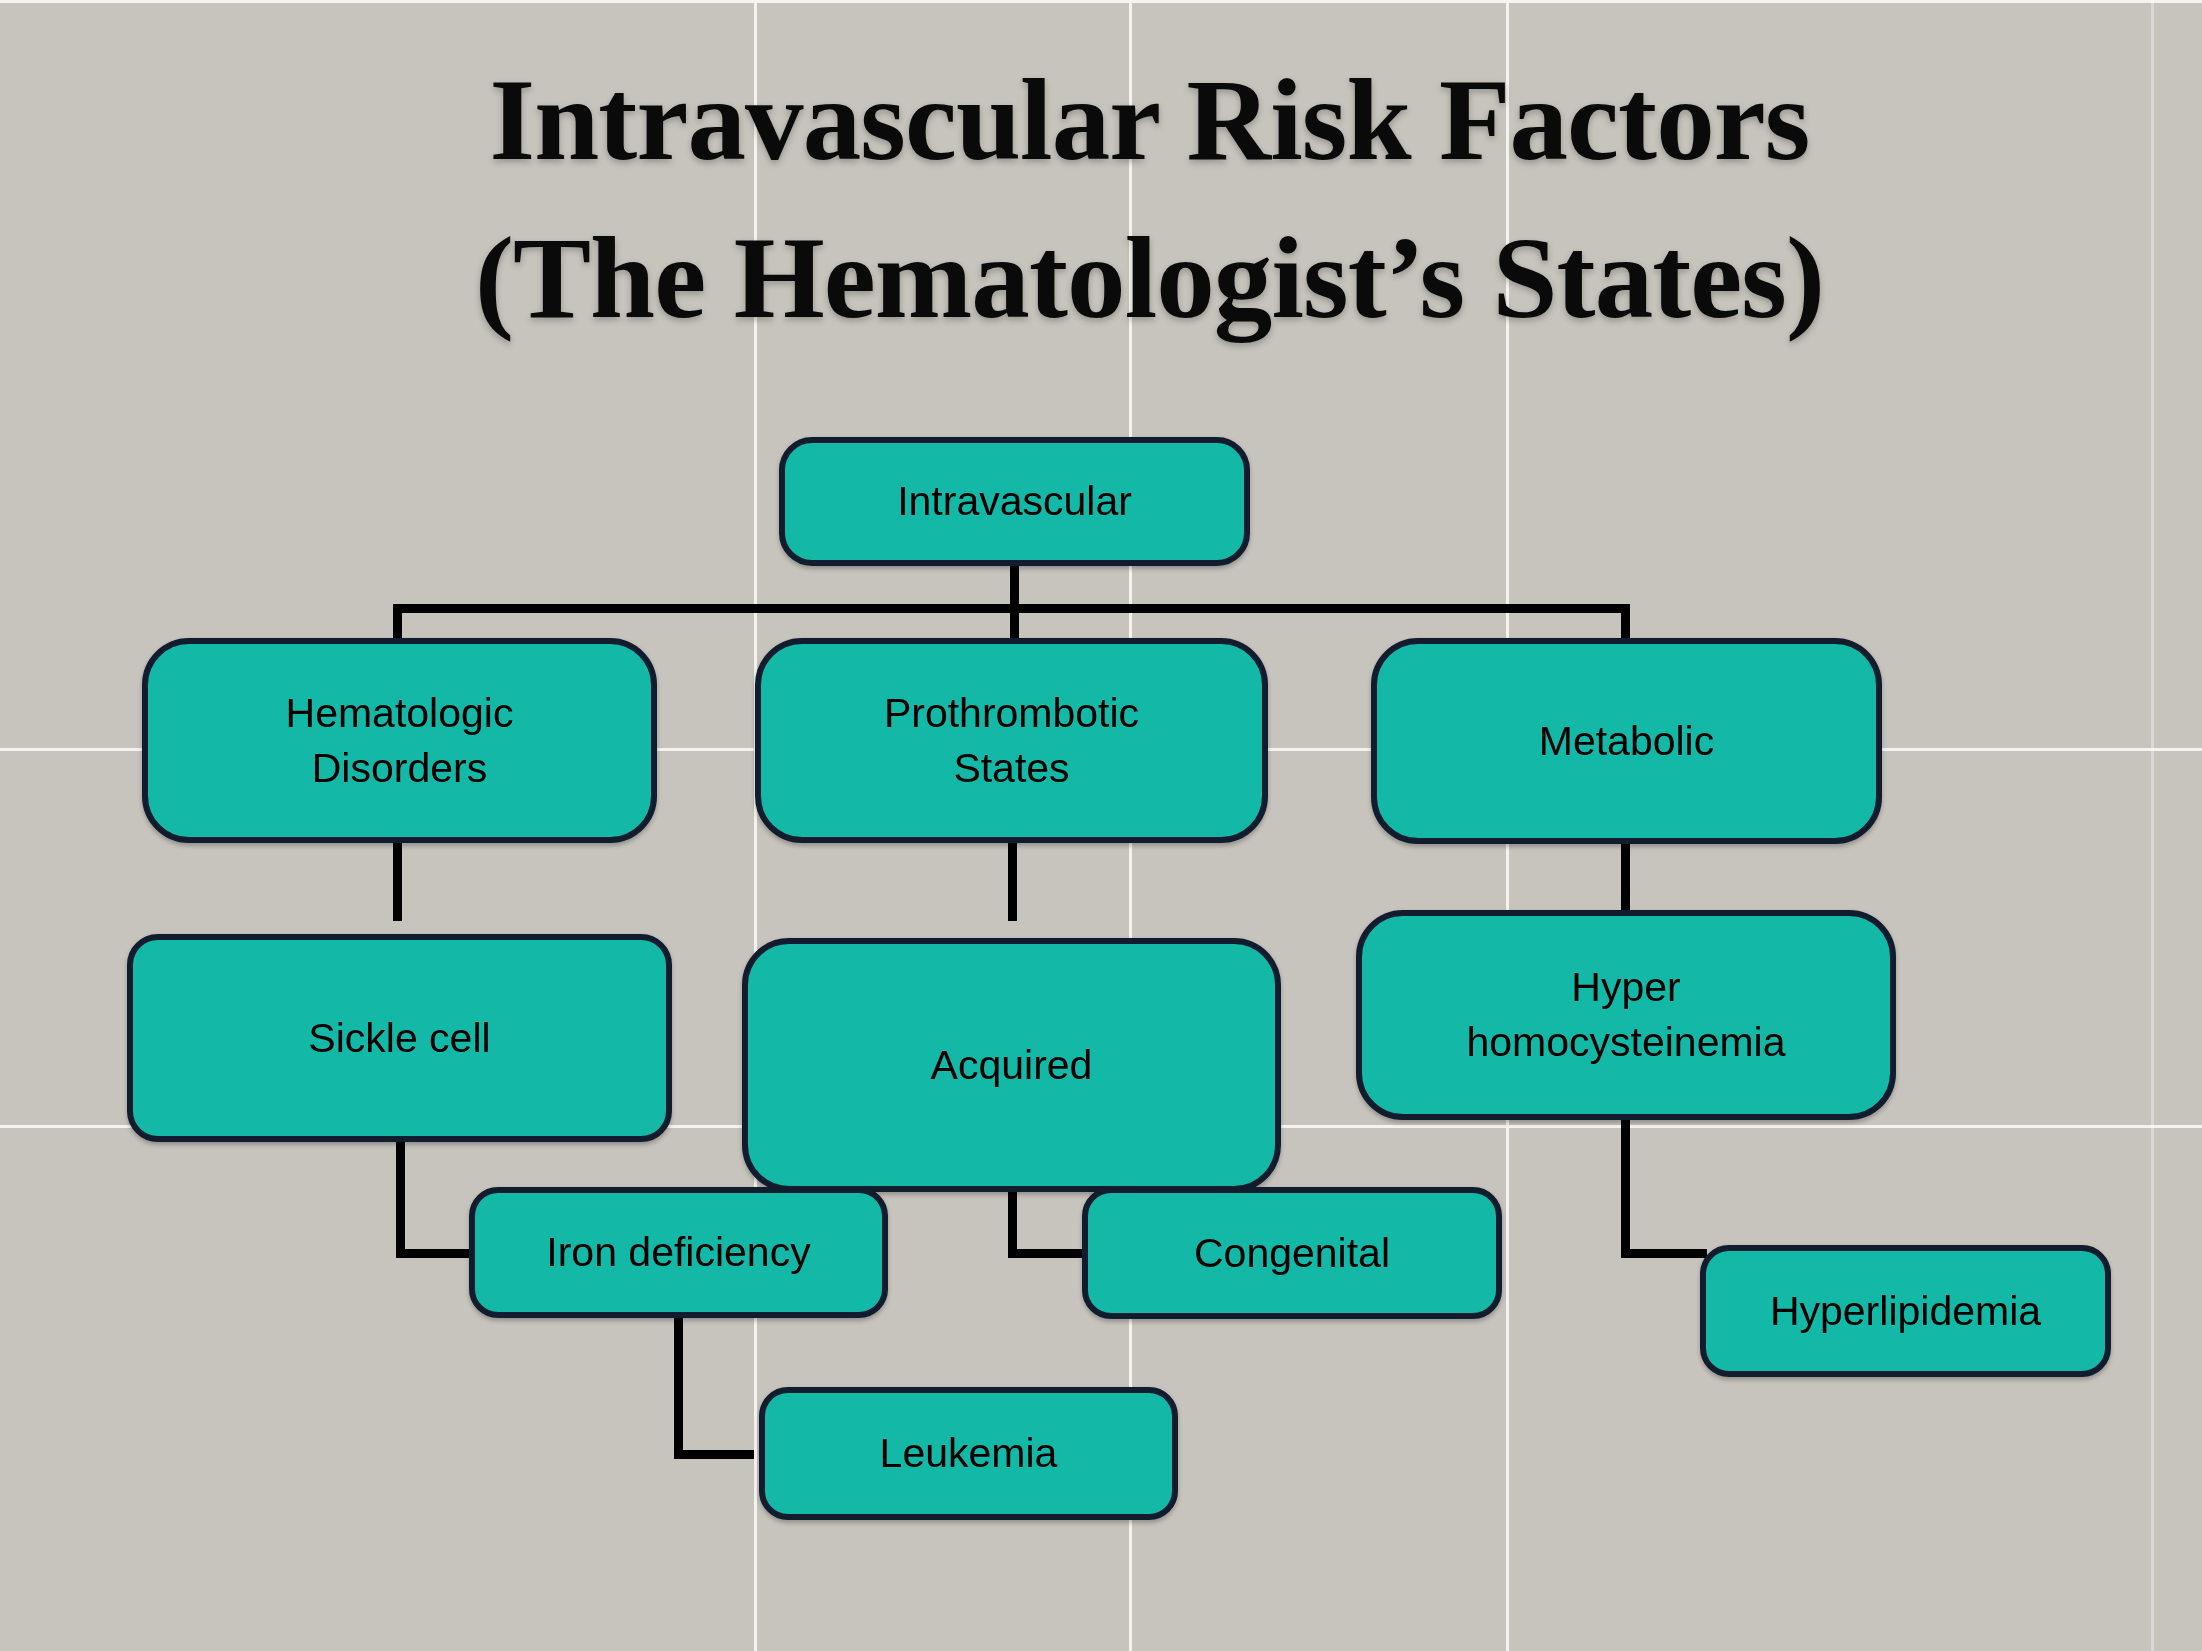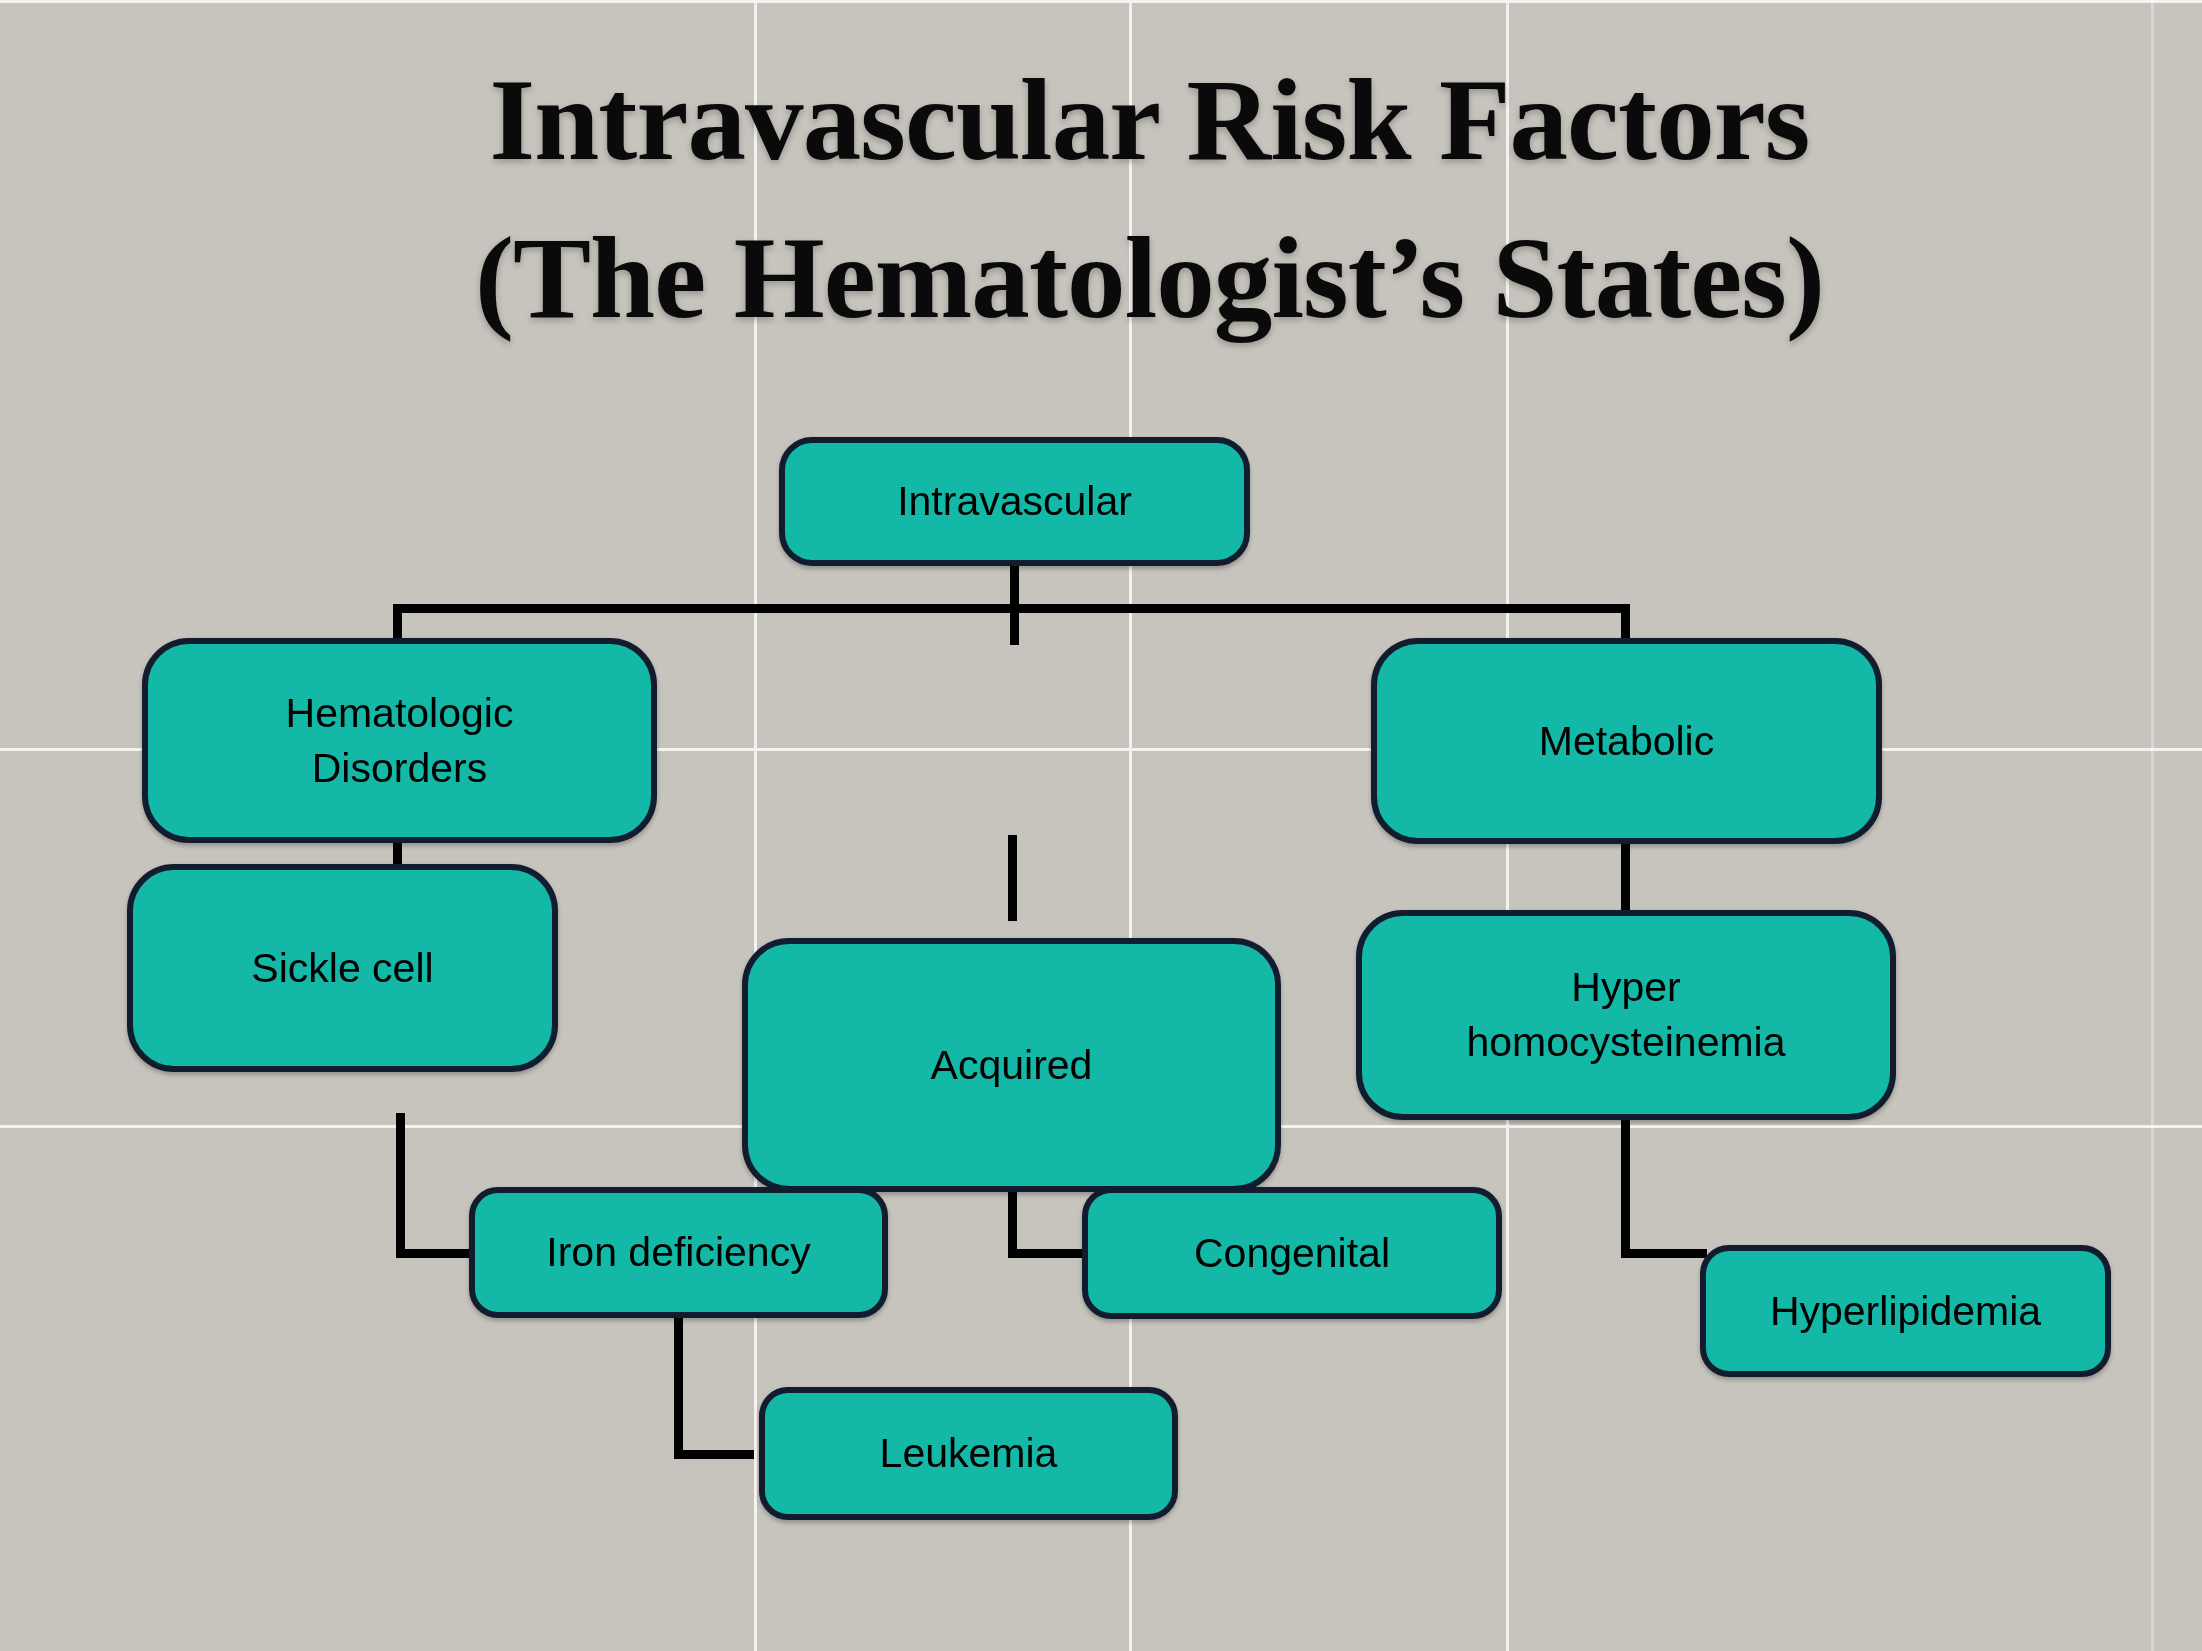--- a/index.html
+++ b/index.html
@@ -112,26 +112,30 @@
 
   <div class="node node-md" style="left:779px;top:437px;width:471px;height:129px;">
     <span class="node-label">Intravascular</span>
   </div>
 
   <div class="node node-lg" style="left:142px;top:638px;width:515px;height:205px;">
     <span class="node-label">Hematologic
 Disorders</span>
   </div>
 
+  <div class="node node-lg" style="left:755px;top:638px;width:513px;height:205px;">
+    <span class="node-label">Prothrombotic
+States</span>
+  </div>
 
   <div class="node node-lg" style="left:1371px;top:638px;width:511px;height:206px;">
     <span class="node-label">Metabolic</span>
   </div>
 
-  <div class="node node-lg" style="left:127px;top:864px;width:431px;height:208px;">
+  <div class="node node-lg" style="left:127px;top:934px;width:545px;height:208px;border-radius:31px;">
     <span class="node-label">Sickle cell</span>
   </div>
 
   <div class="node node-lg" style="left:742px;top:912px;width:539px;height:254px;margin-top:26px;">
     <span class="node-label">Acquired</span>
   </div>
 
   <div class="node node-lg" style="left:1356px;top:910px;width:540px;height:210px;">
     <span class="node-label">Hyper
 homocysteinemia</span>

